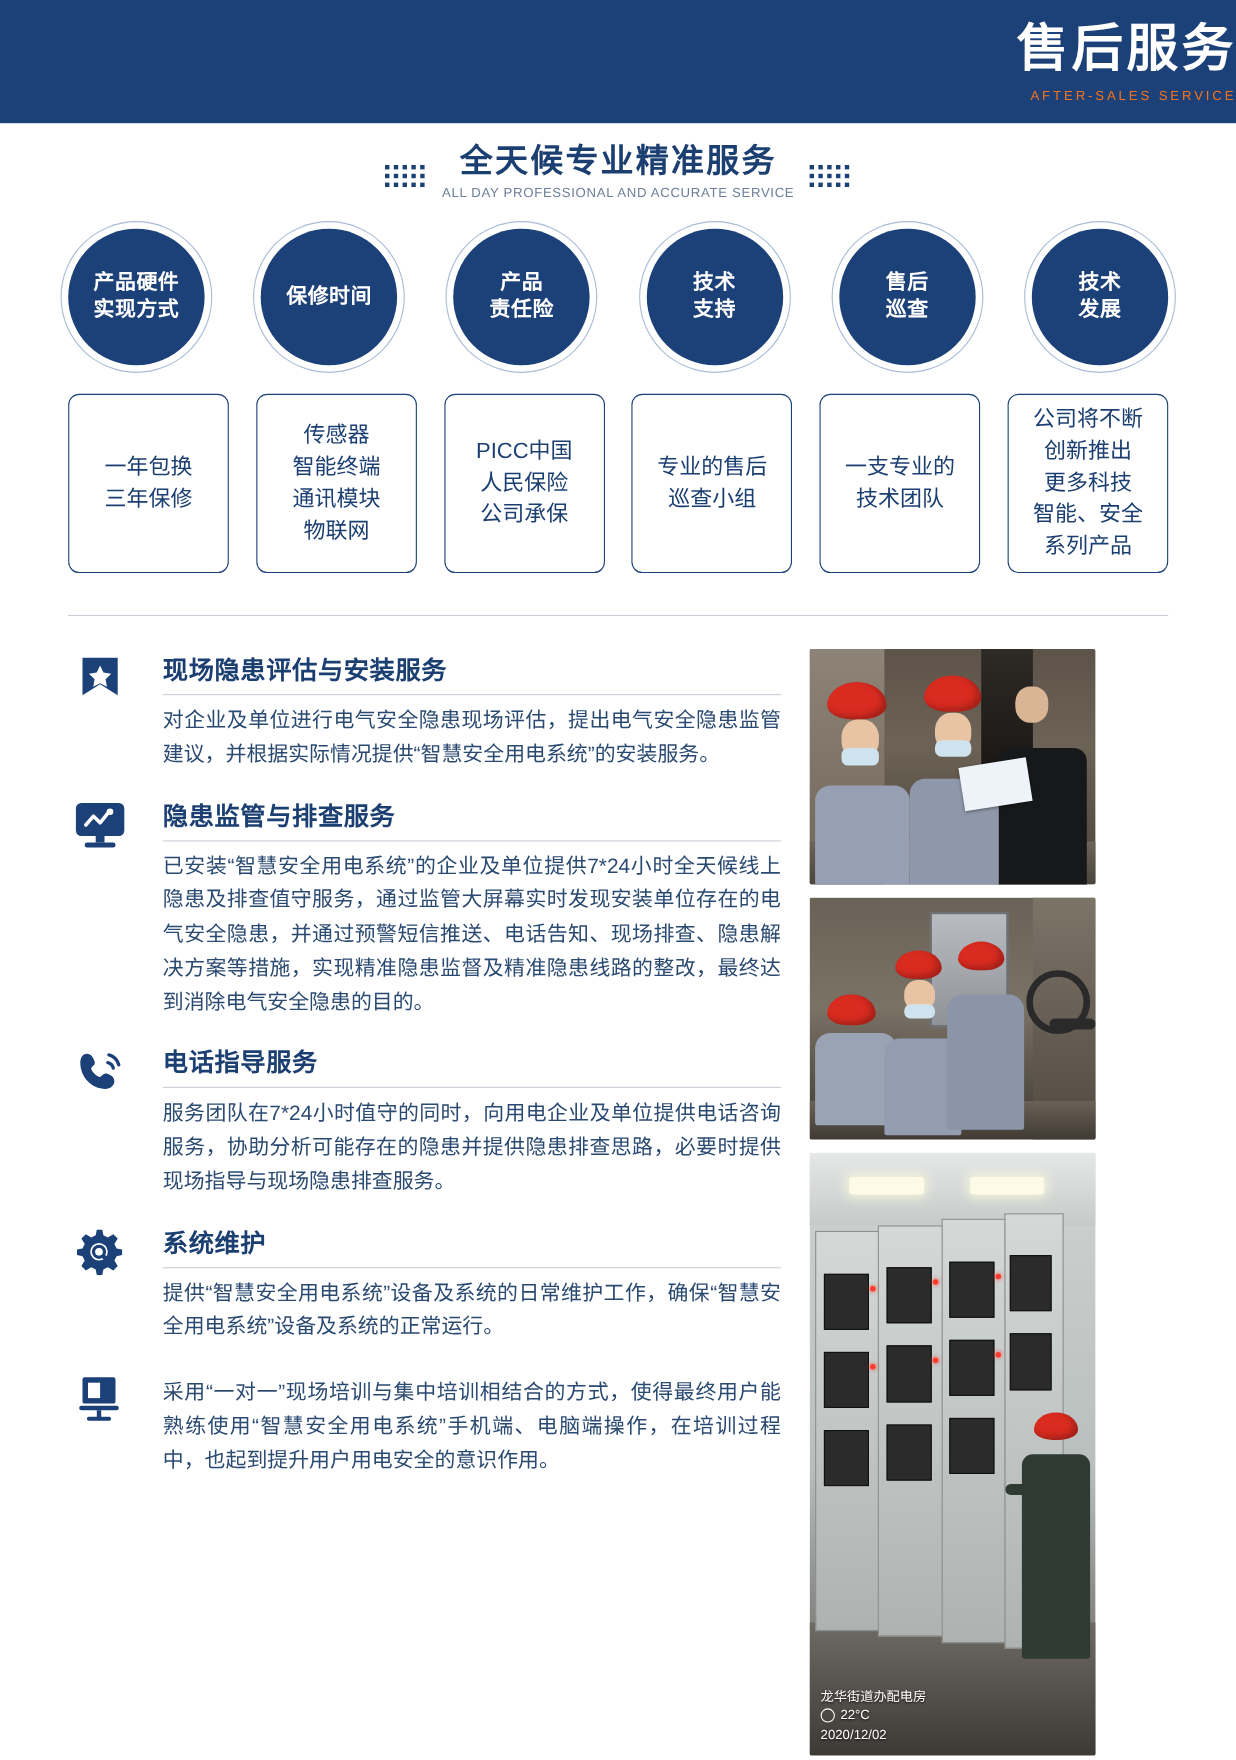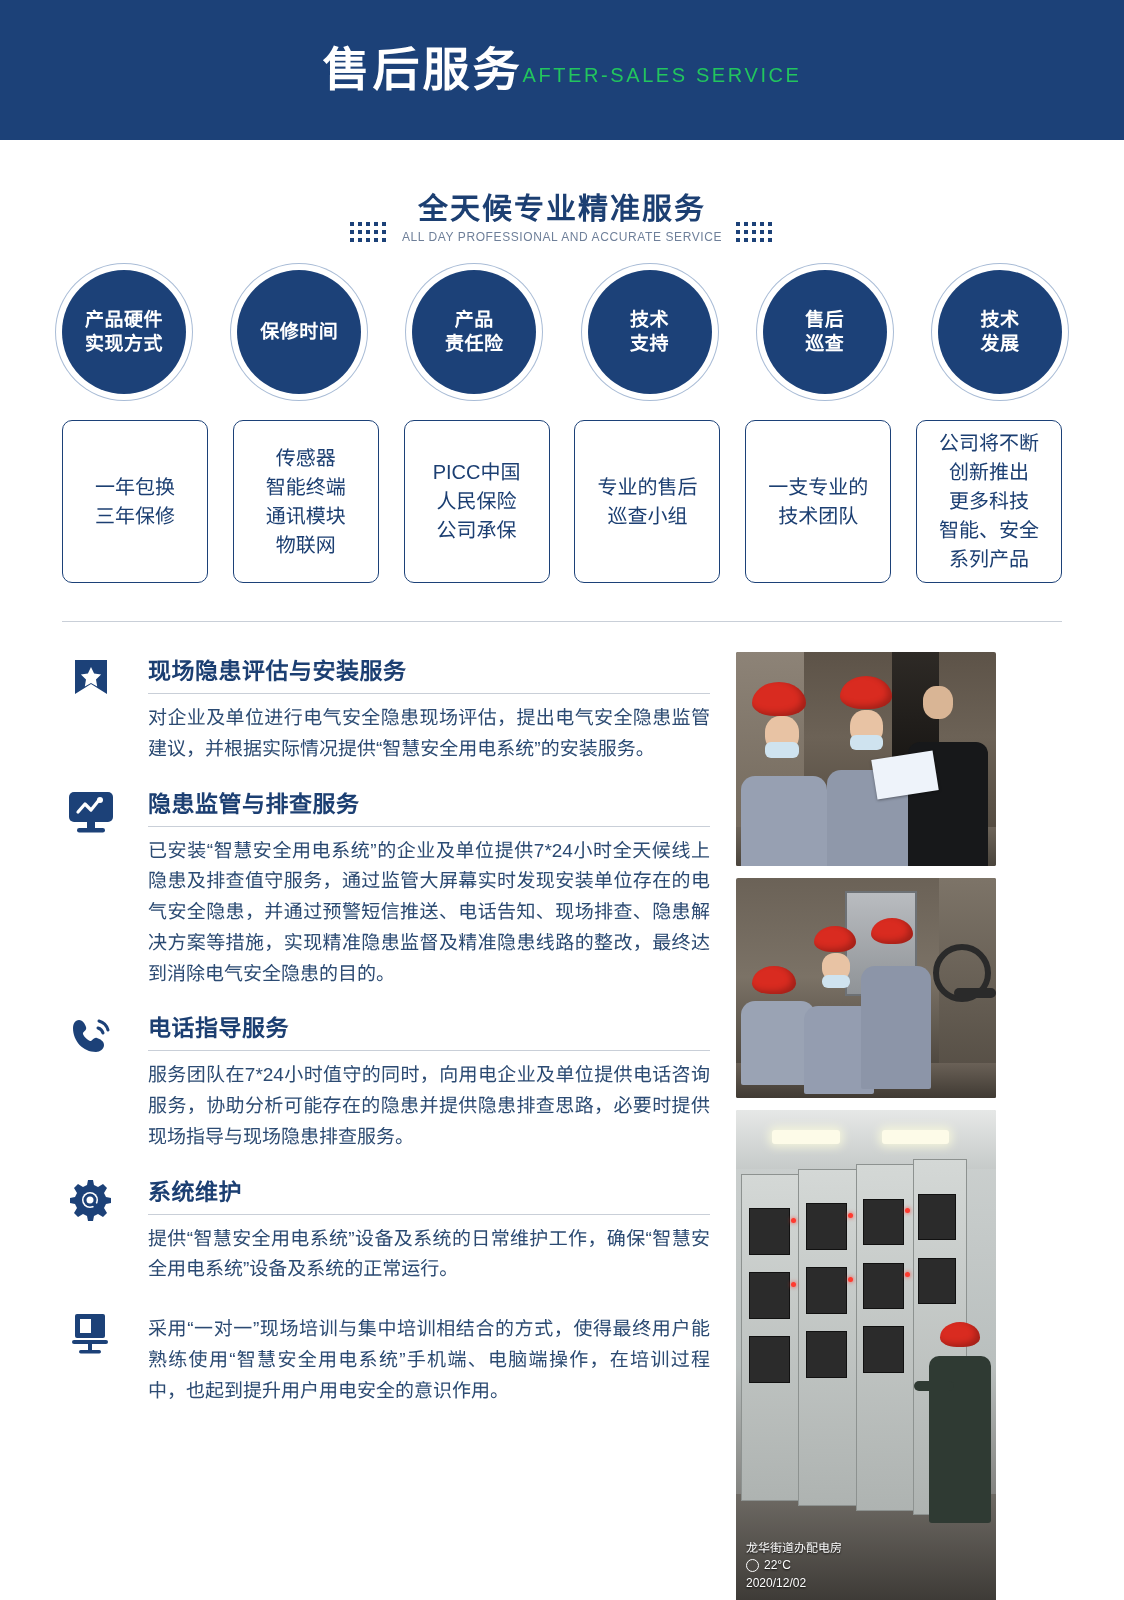--- a/index.html
+++ b/index.html
@@ -10,47 +10,47 @@
     width: 1124px;
     height: 1600px;
     background: #ffffff;
     font-family: "Liberation Sans", "DejaVu Sans", sans-serif;
     color: #1b3f70;
     overflow: hidden;
   }
 
   
   .header {
-    height: 140px;
+    height: 112px;
     background: #1c4178;
     display: flex;
-    flex-direction: row;
-    align-items: center;
+    flex-direction: column;
+    align-items: flex-end;
     justify-content: center;
     color: #ffffff;
   }
   .header-title {
     font-size: 47px;
     font-weight: bold;
     letter-spacing: 3px;
     line-height: 1.1;
   }
   .header-sub {
     margin-top: 10px;
-    font-size: 20px;
+    font-size: 12px;
     letter-spacing: 2.6px;
-    color: #22c55e;
+    color: #f97316;
   }
 
   
   .section-title-wrap {
-    margin-top: 52px;
+    margin-top: 18px;
     display: flex;
     justify-content: center;
-    align-items: flex-end;
+    align-items: center;
   }
   .dots {
     width: 38px;
     height: 22px;
     margin-top: 10px;
     display: grid;
     grid-template-columns: repeat(5, 1fr);
     grid-template-rows: repeat(3, 1fr);
     gap: 2px;
   }
@@ -182,21 +182,21 @@
     flex-direction: column;
     gap: 12px;
   }
   .photo {
     position: relative;
     border-radius: 2px;
     overflow: hidden;
   }
   .photo-1 { height: 214px; }
   .photo-2 { height: 220px; }
-  .photo-3 { height: 492px; }
+  .photo-3 { height: 548px; }
 
   
   .p1-bg {
     position: absolute; inset: 0;
     background:
       linear-gradient(180deg,#5d5348 0%, #6c6256 40%, #4b4339 100%);
   }
   .p1-door {
     position: absolute; left: 60%; top: 0; width: 18%; height: 62%;
     background: linear-gradient(180deg,#2e2a26,#151311);

